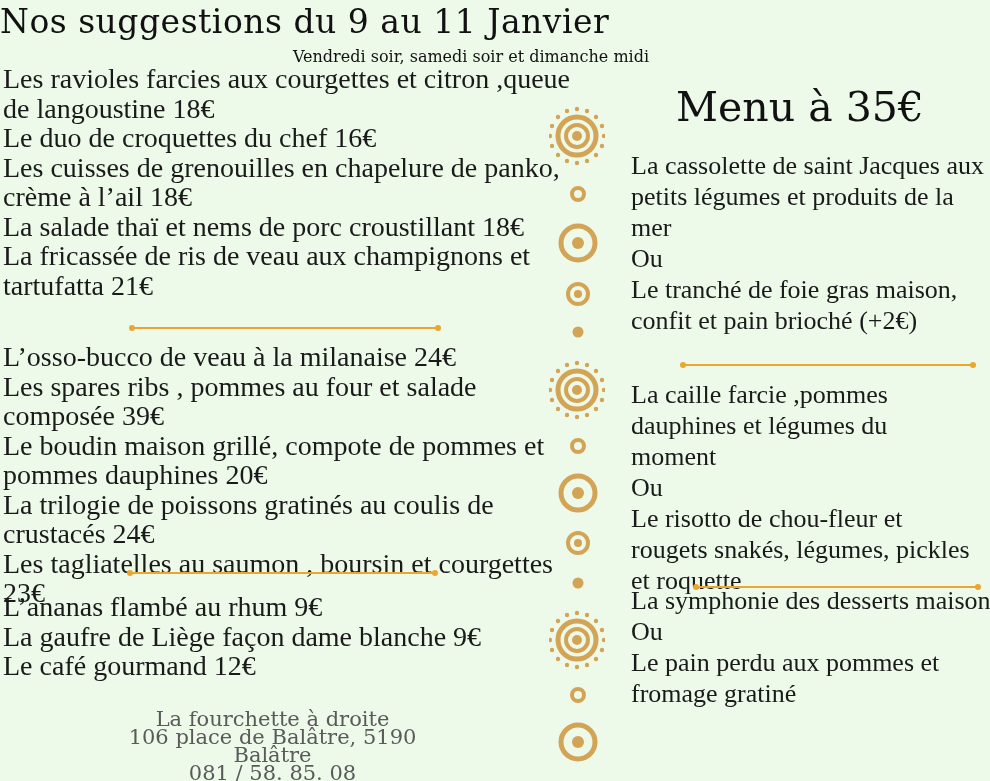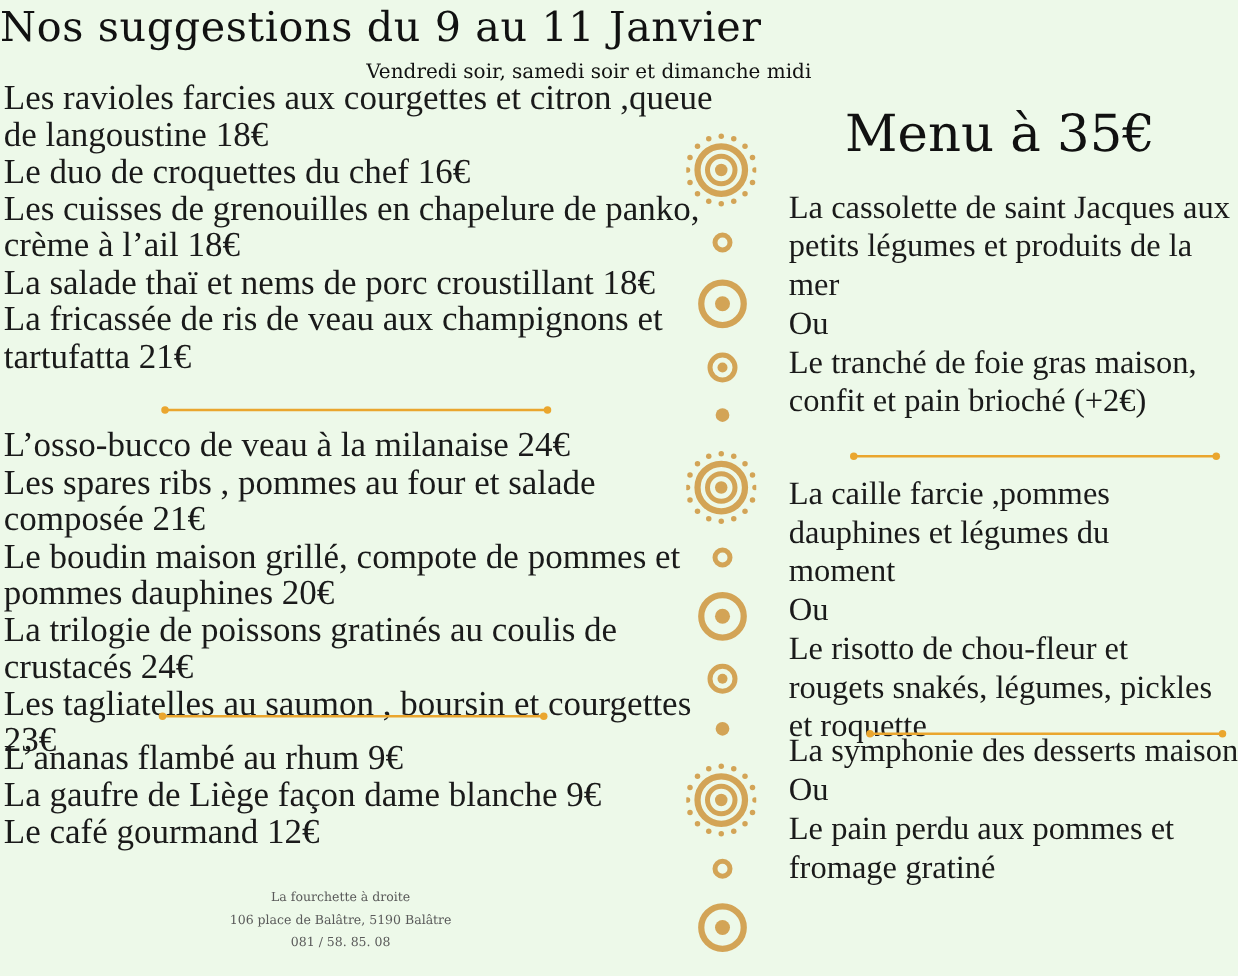--- a/index.html
+++ b/index.html
@@ -45,21 +45,21 @@
     }
     .right-col {
       position: absolute; left: 631px; width: 360px;
       font-size: 26px; line-height: 31px;
     }
     .right-col .item { display: block; }
     .footer {
       position: absolute; left: 100px; width: 345px; top: 710px;
       text-align: center;
       font-family: "DejaVu Serif", serif;
-      font-size: 10px; line-height: 18px; color: #5a5a5a;
+      font-size: 21px; line-height: 18px; color: #5a5a5a;
     }
     .orn { position: absolute; }
   </style>
 </head>
 <body>
 
 <div class="title">Nos suggestions du 9 au 11 Janvier</div>
 <div class="subtitle">Vendredi soir, samedi soir et dimanche midi</div>
 
 <div class="left-col">
@@ -67,21 +67,21 @@
     <span class="item w">Les ravioles farcies aux courgettes et citron ,queue de langoustine  18€</span>
     <span class="item">Le duo de croquettes du chef 16€</span>
     <span class="item w">Les cuisses de grenouilles en chapelure de panko, crème à l’ail 18€</span>
     <span class="item">La salade thaï et nems de porc croustillant 18€</span>
     <span class="item w" style="width:540px">La fricassée de ris de veau aux champignons et tartufatta 21€</span>
   </div>
 </div>
 
 <div class="left-col" style="top:342px">
   <span class="item">L’osso-bucco de veau à la milanaise 24€</span>
-  <span class="item">Les spares ribs , pommes au four et salade composée 21€</span>
+  <span class="item">Les spares ribs , pommes au four et salade composée 39€</span>
   <span class="item" style="width:580px">Le boudin maison grillé, compote de pommes et pommes dauphines 20€</span>
   <span class="item" style="width:545px">La trilogie de poissons gratinés au coulis de crustacés 24€</span>
   <span class="item">Les tagliatelles au saumon , boursin et courgettes 23€</span>
 </div>
 
 <div class="left-col" style="top:592px">
   <span class="item">L’ananas flambé au rhum 9€</span>
   <span class="item">La gaufre de Liège façon dame blanche 9€</span>
   <span class="item">Le café gourmand 12€</span>
 </div>

